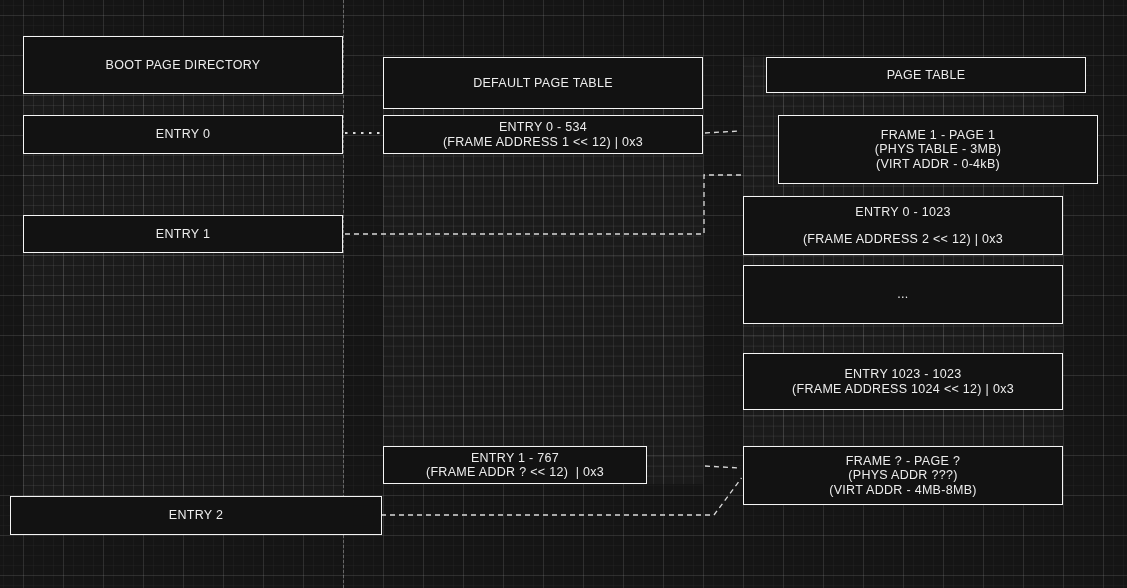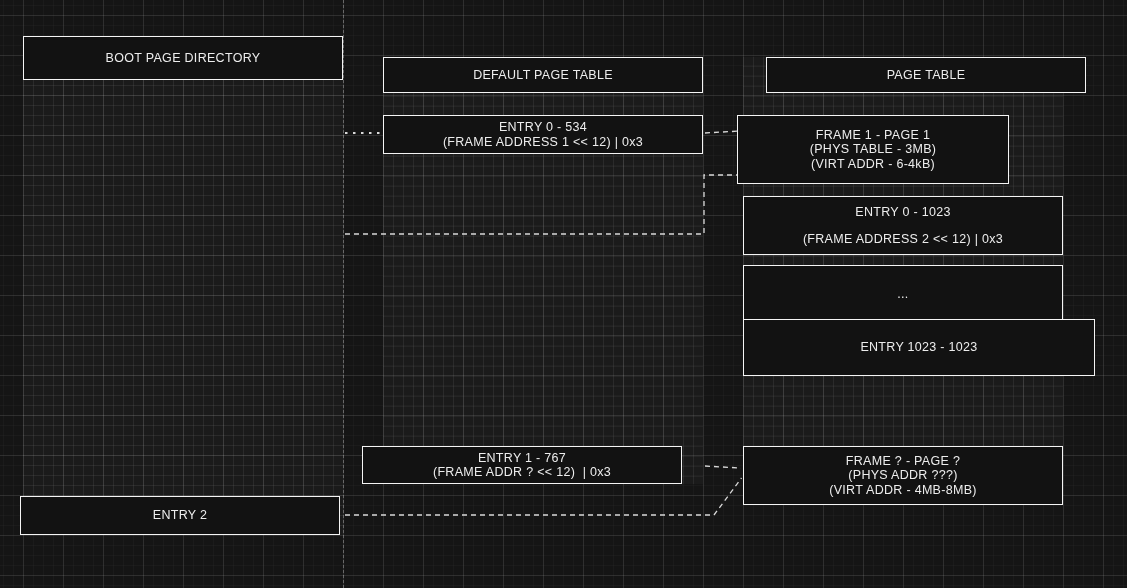--- a/index.html
+++ b/index.html
@@ -42,56 +42,63 @@
   <div class="group" style="left:743px;top:57px;width:320px;height:448px"></div>
 
   <svg class="wires" width="1127" height="588">
     <path class="wire dotted" d="M345 133 L381 133"></path>
     <path class="wire" d="M705 133 L741 131"></path>
     <path class="wire" d="M345 234 L704 234 L704 175 L741 175"></path>
     <path class="wire" d="M705 466 L741 468"></path>
     <path class="wire" d="M345 515 L714 515 L741.5 478"></path>
   </svg>
 
-  <div class="node" style="left:23px;top:36px;width:320px;height:44px">
+  <div class="node" style="left:23px;top:36px;width:320px;height:58px">
     <span class="ln">BOOT PAGE DIRECTORY</span>
   </div>
-  <div class="node" style="left:20px;top:496px;width:320px;height:39px">
+  <div class="node" style="left:23px;top:115px;width:320px;height:39px">
+    <span class="ln">ENTRY 0</span>
+  </div>
+  <div class="node" style="left:23px;top:215px;width:320px;height:38px">
+    <span class="ln">ENTRY 1</span>
+  </div>
+  <div class="node" style="left:10px;top:496px;width:372px;height:39px">
     <span class="ln">ENTRY 2</span>
   </div>
 
-  <div class="node" style="left:383px;top:57px;width:320px;height:36px">
+  <div class="node" style="left:383px;top:57px;width:320px;height:52px">
     <span class="ln">DEFAULT PAGE TABLE</span>
   </div>
   <div class="node" style="left:383px;top:115px;width:320px;height:39px">
     <span class="ln">ENTRY 0 - 534</span>
     <span class="ln">(FRAME ADDRESS 1 &lt;&lt; 12) | 0x3</span>
   </div>
-  <div class="node" style="left:362px;top:446px;width:320px;height:38px">
+  <div class="node" style="left:383px;top:446px;width:264px;height:38px">
     <span class="ln">ENTRY 1 - 767</span>
     <span class="ln">(FRAME ADDR ? &lt;&lt; 12)  | 0x3</span>
   </div>
 
   <div class="node" style="left:766px;top:57px;width:320px;height:36px">
     <span class="ln">PAGE TABLE</span>
   </div>
-  <div class="node" style="left:737px;top:115px;width:272px;height:69px">
+  <div class="node" style="left:778px;top:115px;width:320px;height:69px">
     <span class="ln">FRAME 1 - PAGE 1</span>
     <span class="ln">(PHYS TABLE - 3MB)</span>
-    <span class="ln">(VIRT ADDR - 6-4kB)</span>
+    <span class="ln">(VIRT ADDR - 0-4kB)</span>
   </div>
   <div class="node wide-gap" style="left:743px;top:196px;width:320px;height:59px">
     <span class="ln">ENTRY 0 - 1023</span>
     <span class="ln">(FRAME ADDRESS 2 &lt;&lt; 12) | 0x3</span>
   </div>
   <div class="node" style="left:743px;top:265px;width:320px;height:59px">
     <span class="ln">...</span>
   </div>
-  <div class="node" style="left:743px;top:319px;width:352px;height:57px">
+  <div class="node" style="left:743px;top:353px;width:320px;height:57px">
     <span class="ln">ENTRY 1023 - 1023</span>
+    <span class="ln">(FRAME ADDRESS 1024 &lt;&lt; 12) | 0x3</span>
   </div>
   <div class="node" style="left:743px;top:446px;width:320px;height:59px">
     <span class="ln">FRAME ? - PAGE ?</span>
     <span class="ln">(PHYS ADDR ???)</span>
     <span class="ln">(VIRT ADDR - 4MB-8MB)</span>
   </div>
 
 </div>
 
 </body></html>

